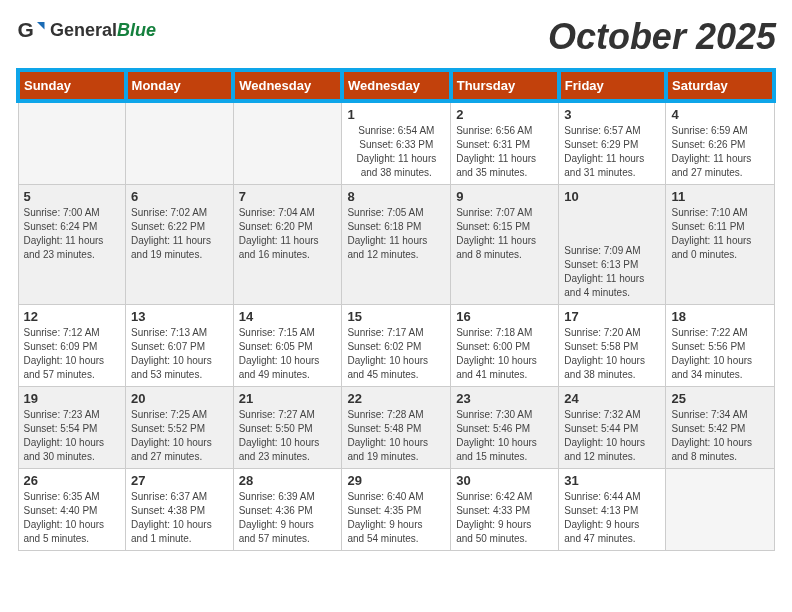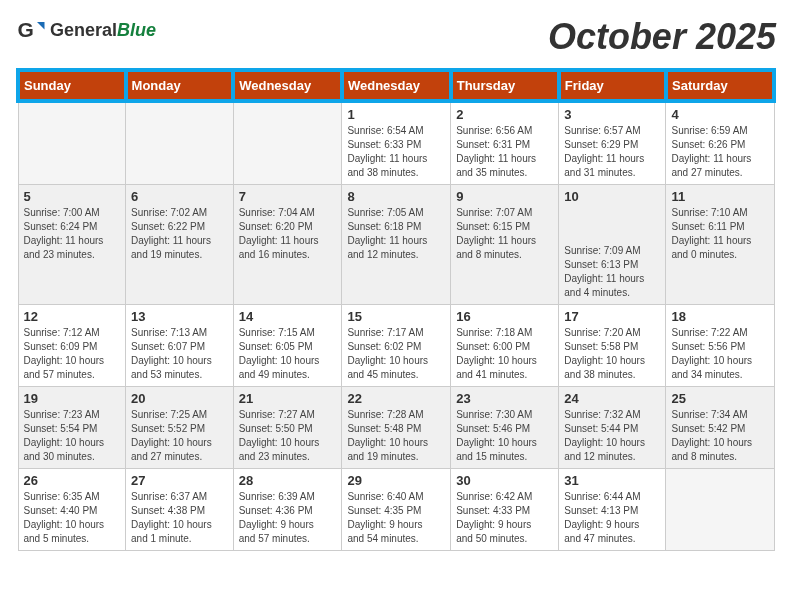--- a/index.html
+++ b/index.html
@@ -119,21 +119,21 @@
         <th>Saturday</th>
       </tr>
   </thead>
   <tbody id="calendar-body">
   <tr>
         <td class="empty"></td>
         <td class="empty"></td>
         <td class="empty"></td>
         <td>
           <div class="day-number">1</div>
-          <div class="day-info" style="white-space: pre-line;">Sunrise: 6:54 AM
+          <div class="day-info" style="white-space: pre-line; text-align: center;">Sunrise: 6:54 AM
 Sunset: 6:33 PM
 Daylight: 11 hours
 and 38 minutes.</div>
         </td>
         <td>
           <div class="day-number">2</div>
           <div class="day-info" style="white-space: pre-line;">Sunrise: 6:56 AM
 Sunset: 6:31 PM
 Daylight: 11 hours
 and 35 minutes.</div>

